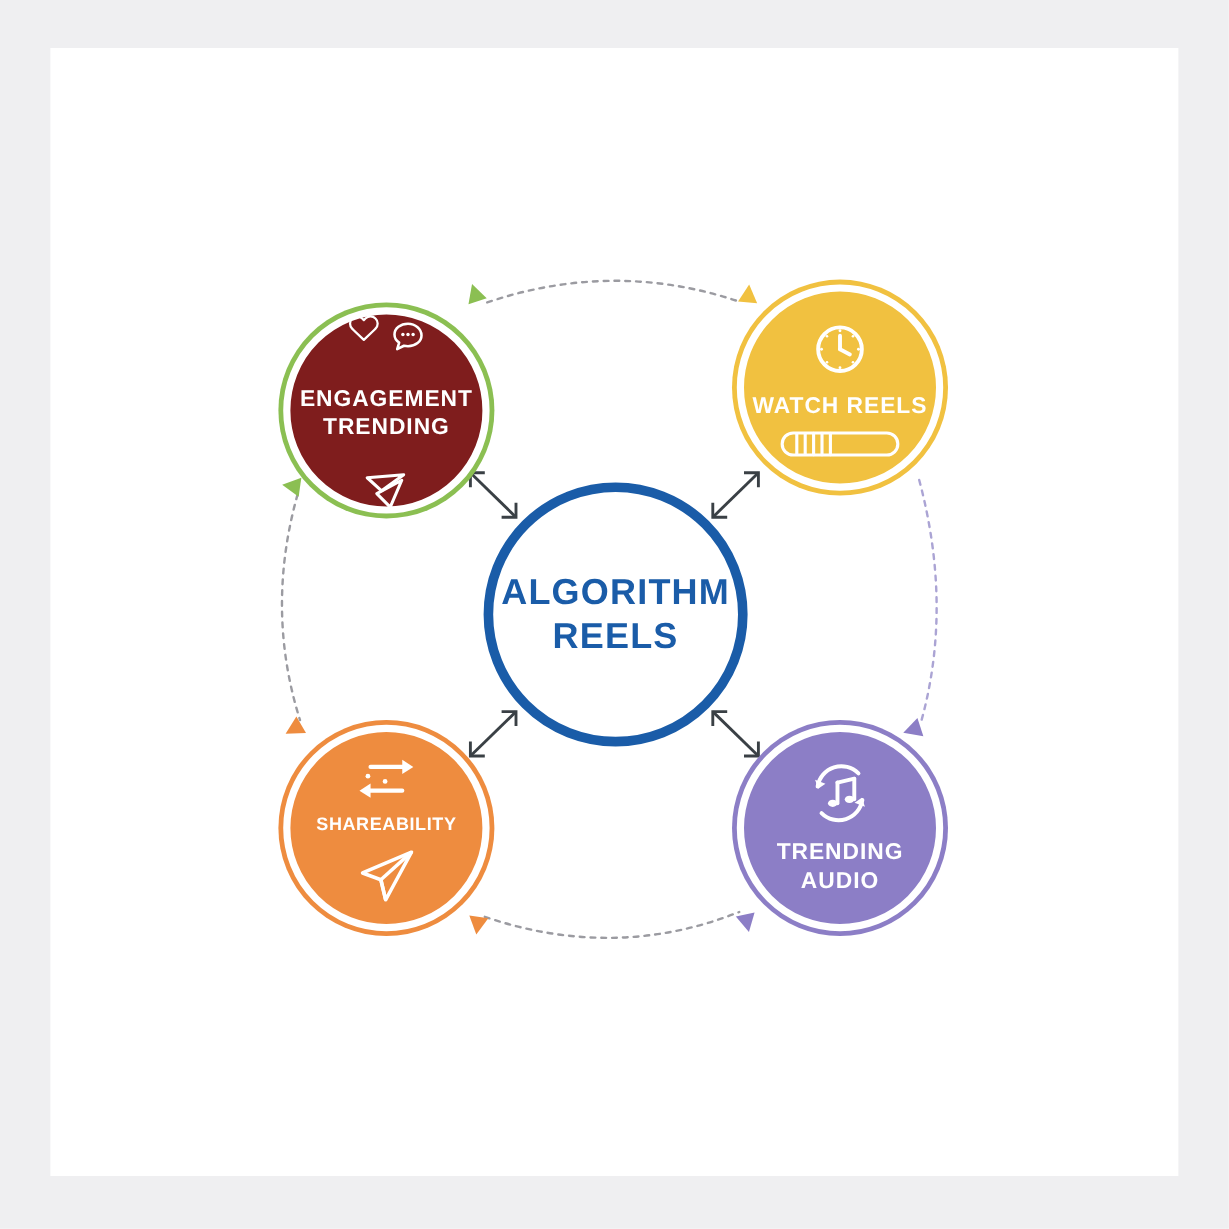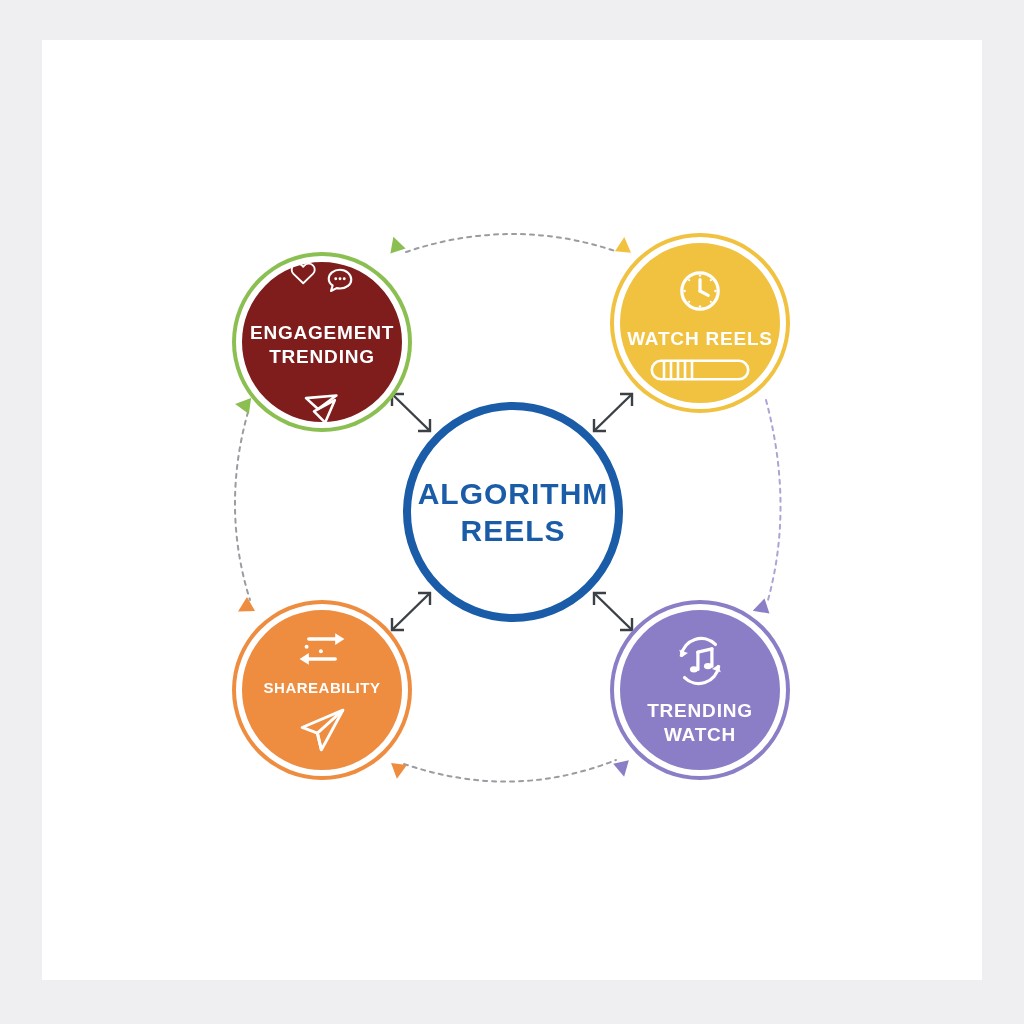--- a/index.html
+++ b/index.html
@@ -181,21 +181,21 @@
       <polygon points="20.9,16.8 19.8,13.6 17.2,15.4" fill="#ffffff" stroke="none"></polygon>
       <ellipse cx="9.4" cy="15.6" rx="1.7" ry="1.3" fill="#ffffff" stroke="none"></ellipse>
       <ellipse cx="15.4" cy="14.2" rx="1.7" ry="1.3" fill="#ffffff" stroke="none"></ellipse>
       <path d="M11.1 15.6 V8.2"></path>
       <path d="M17.1 14.2 V6.8"></path>
       <path d="M11.1 8.2 L17.1 6.8"></path>
     </svg>
   </span>
   <div class="node-label">
     <div>TRENDING</div>
-    <div>WATCH</div>
+    <div>AUDIO</div>
   </div>
 </div>
 
 <div class="node-center">
   <div class="center-label">
     <div>ALGORITHM</div>
     <div>REELS</div>
   </div>
 </div>
 

